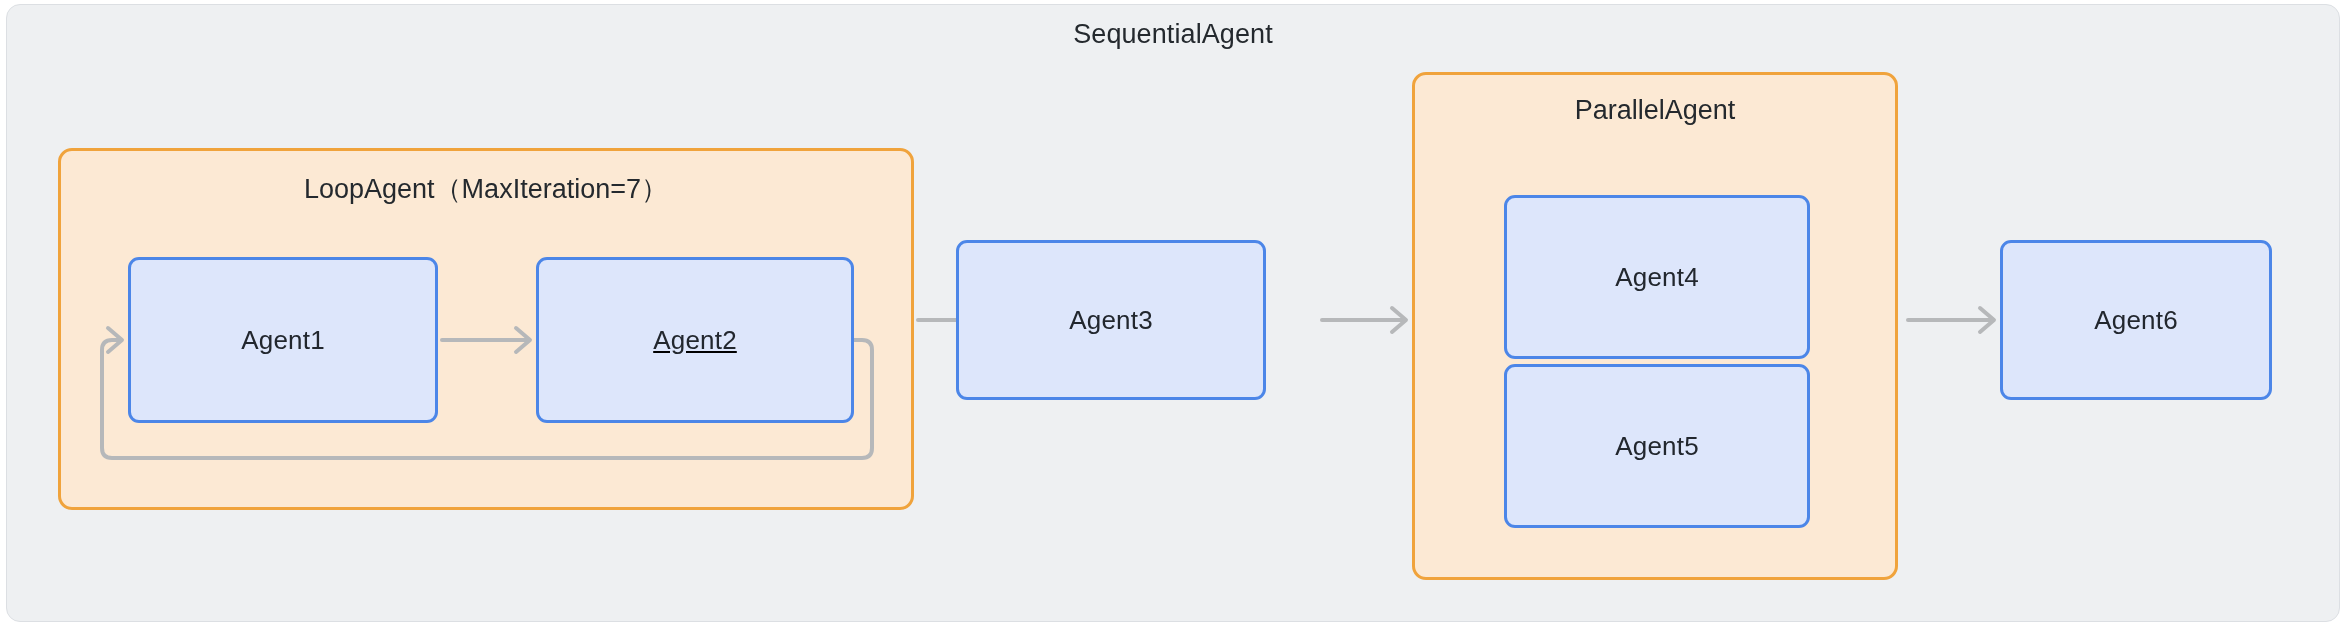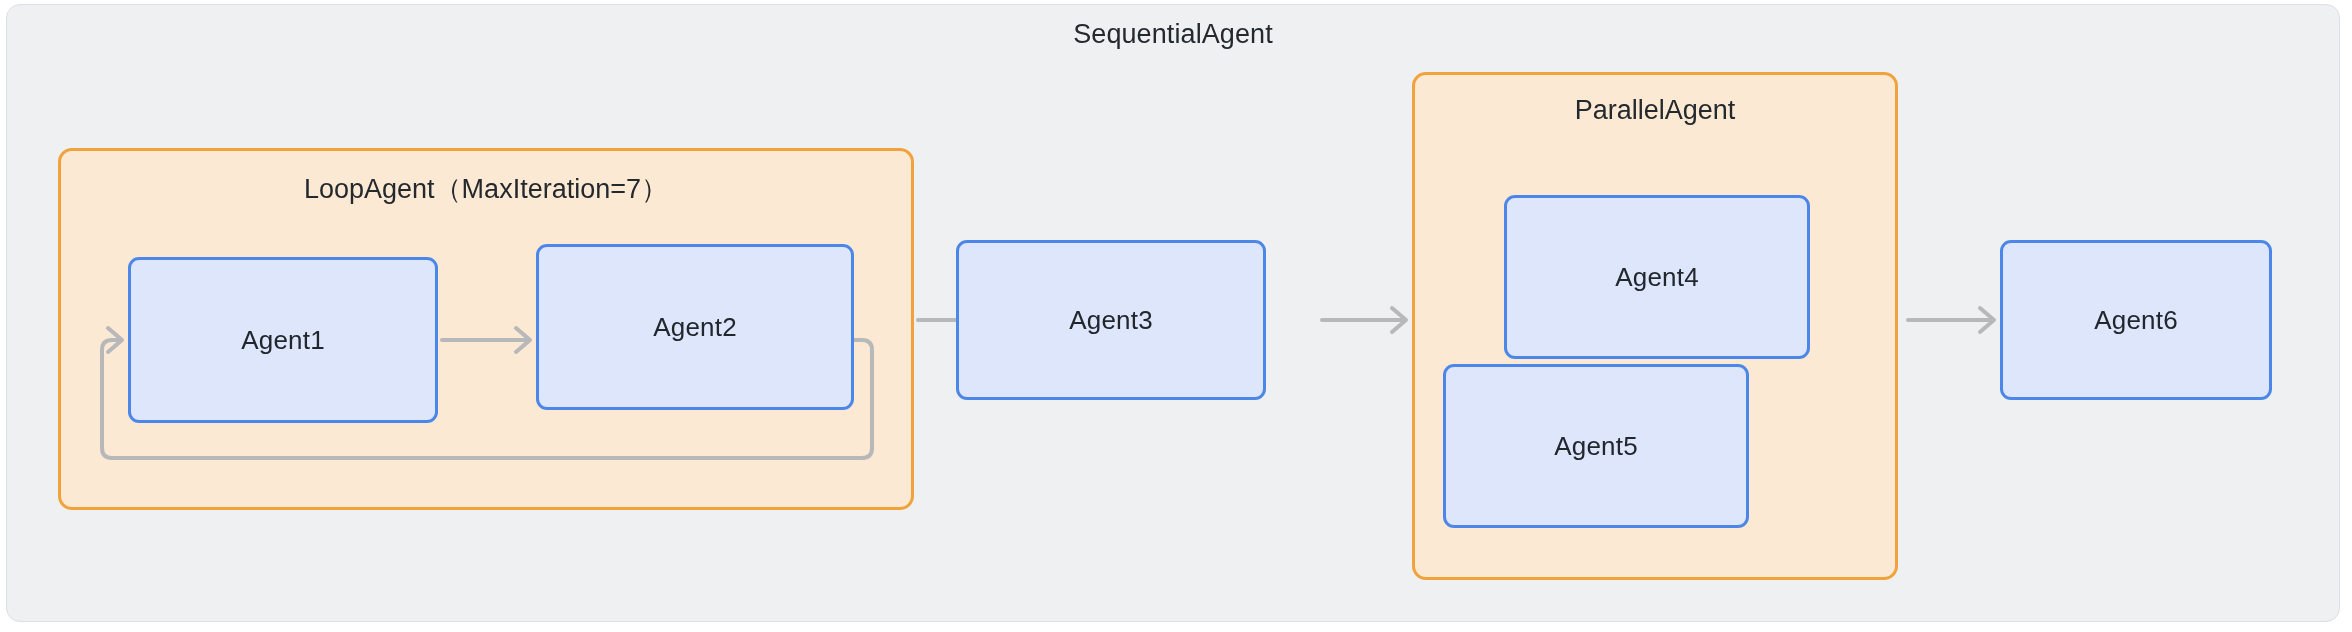--- a/index.html
+++ b/index.html
@@ -79,24 +79,24 @@
     align-items: center;
     justify-content: center;
   }
   .agent-label {
     font-size: 26px;
     color: #22272e;
     letter-spacing: .2px;
   }
 
   #agent1 { left: 128px;  top: 257px; width: 310px; height: 166px; }
-  #agent2 { left: 536px;  top: 244px; width: 318px; height: 166px; }
+  #agent2 { left: 536px;  top: 257px; width: 318px; height: 166px; text-decoration: underline; }
   #agent3 { left: 956px; top: 240px; width: 310px; height: 160px; }
   #agent4 { left: 1504px; top: 148px; width: 306px; height: 164px; margin-top: 47px; }
-  #agent5 { left: 1443px; top: 364px; width: 306px; height: 164px; text-align: center; }
+  #agent5 { left: 1504px; top: 364px; width: 306px; height: 164px; text-align: center; }
   #agent6 { left: 2000px; top: 240px; width: 272px; height: 160px; text-align: center; }
 
   
   .connector-layer {
     position: absolute;
     left: 0;
     top: 0;
     width: 2352px;
     height: 632px;
     pointer-events: none;

